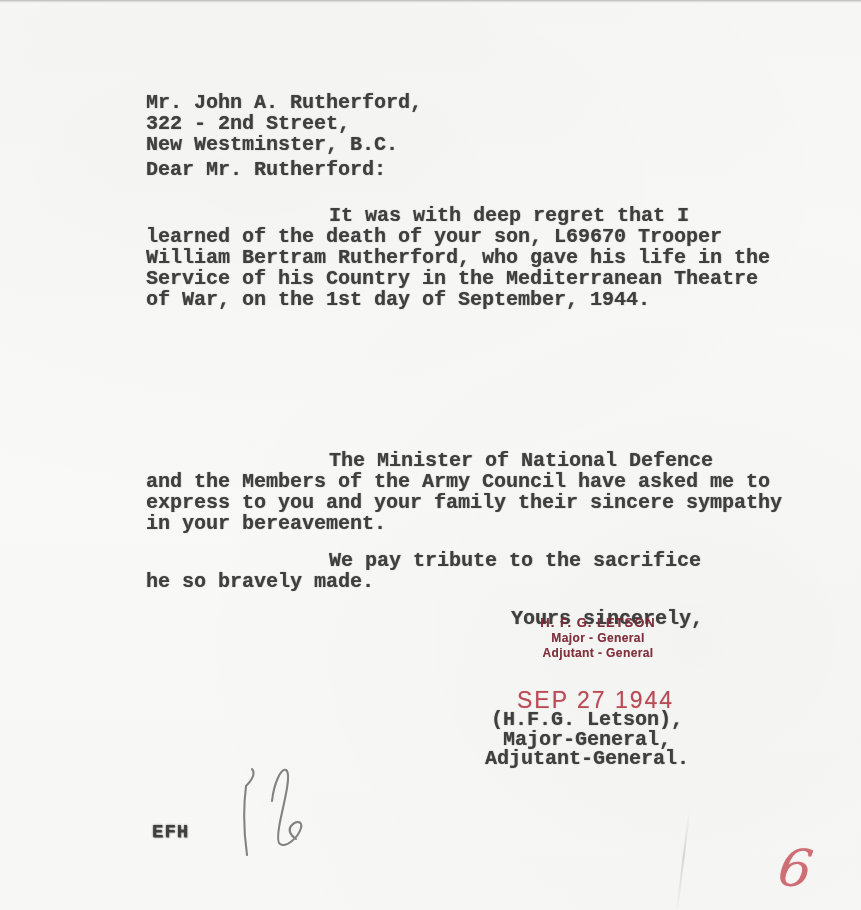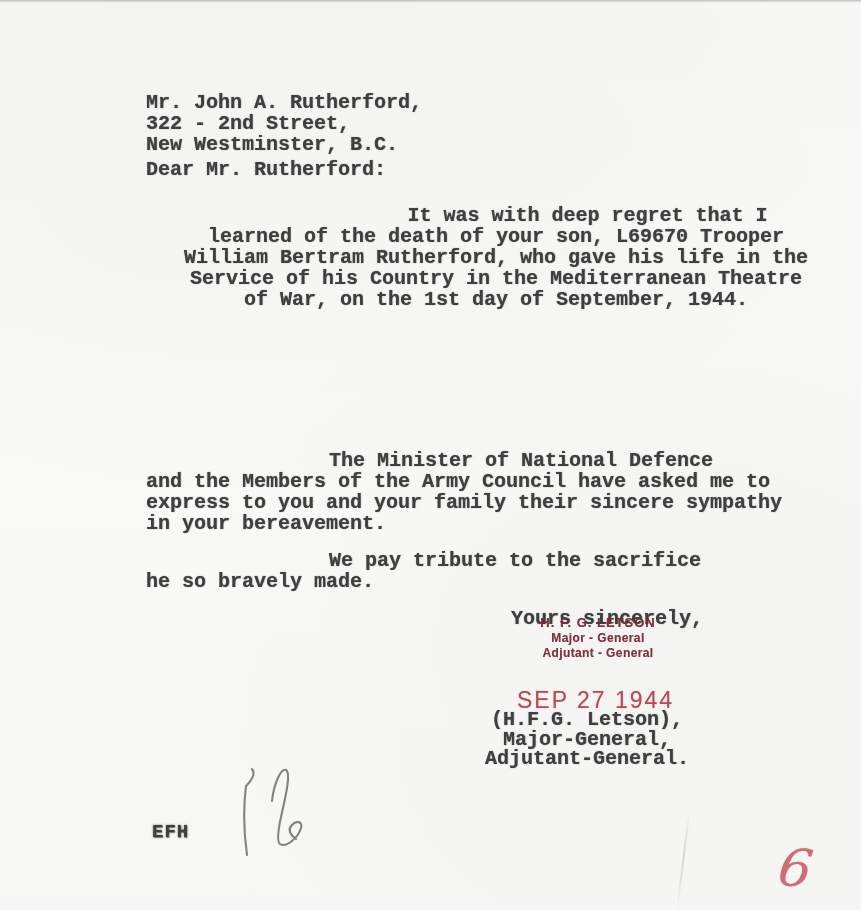--- a/index.html
+++ b/index.html
@@ -32,21 +32,21 @@
     line-height: 21px;
     font-weight: 700;
     color: #3f3f3f;
     text-shadow: 0 0 1px rgba(75,75,75,0.55), 0.4px 0.4px 0.8px rgba(60,60,60,0.35);
     white-space: pre-wrap;
     margin: 16px;
   }
   .address     { left: 130px; top: 76px;  }
   .salutation  { left: 130px; top: 143px; }
   .para        { left: 130px; width: 700px; text-indent: 183px; }
-  .para-1      { top: 189px; text-align: center; }
+  .para-1      { top: 189px; }
   .para-2      { top: 312px; }
   .para-3      { top: 434px; }
   .para-4      { top: 534px; }
   .closing     { left: 495px; top: 592px; }
 
   .stamp-block {
     position: absolute;
     left: 517px; top: 615px;
     width: 162px;
     text-align: center;

